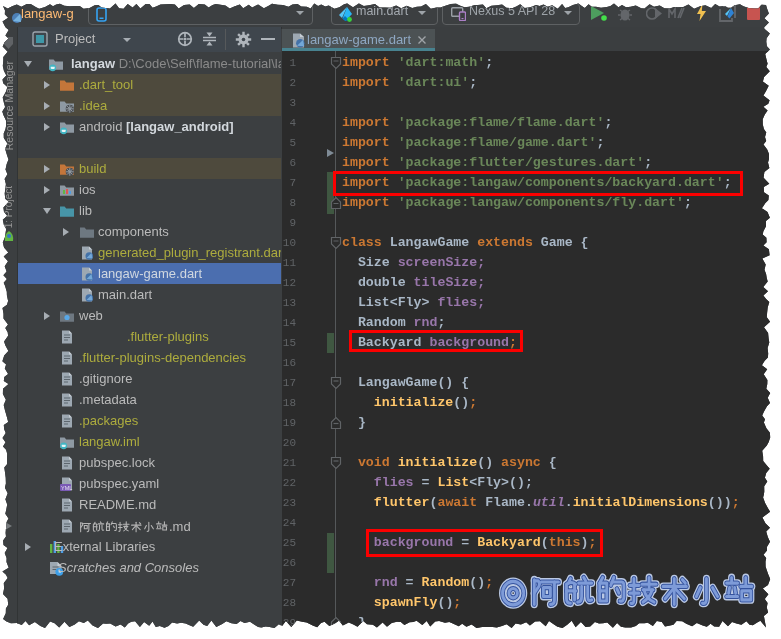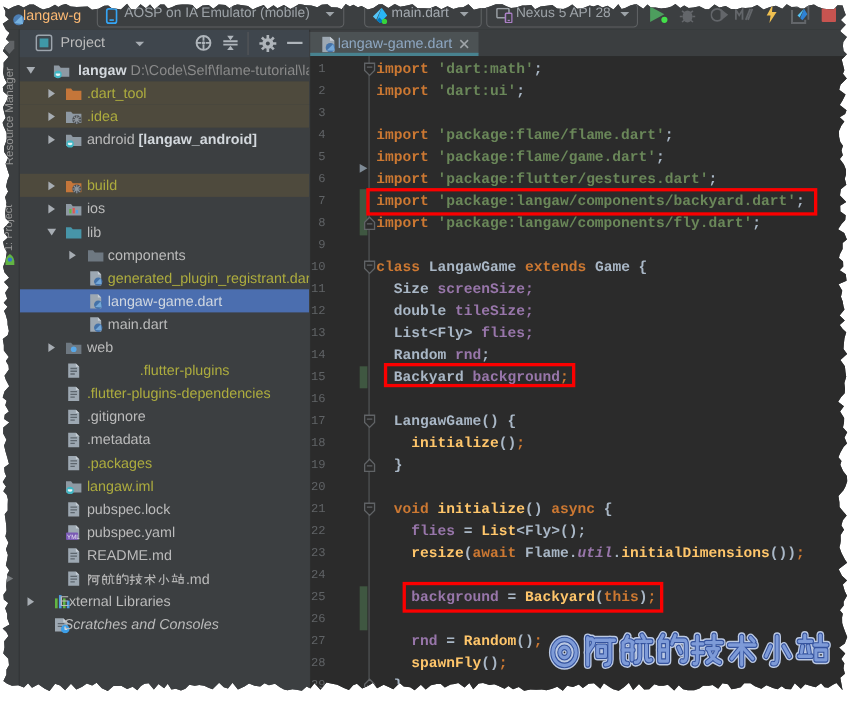--- a/index.html
+++ b/index.html
@@ -55,21 +55,20 @@
           <circle cx="6" cy="6" r="5" fill="#4d7fb5"></circle>
           <path d="M2,9 L9,2 L10,10 Z" fill="#77b3e0"></path>
         </svg>
   <div class="abs" style="left:21px;top:6px;font-size:13px;color:#fdba74;">langaw-g</div>
 
   <div class="tbox" style="left:88px;width:223px;"></div>
   <svg class="abs" style="left:96px;top:7px" width="11" height="15">
           <rect x="1" y="1" width="9" height="13" rx="2" fill="none" stroke="#35a4f3" stroke-width="1.6"></rect>
           <rect x="3.5" y="10.5" width="4" height="1.5" fill="#35a4f3"></rect>
         </svg>
-  <div class="tbtxt" style="left:113px;">AOSP on IA Emulator (mobile)</div>
   <div class="darr" style="left:296px;"></div>
 
   <div class="tbox" style="left:331px;width:105px;"></div>
   <svg class="abs" style="left:339px;top:7px" width="14" height="15">
           <path d="M8,0 L0,8 L3,11 Z" fill="#54c5f8"></path>
           <path d="M8,0 L3.5,11.5 L6.5,14 L13,7 Z" fill="#29b6f6"></path>
           <path d="M3.5,11.5 L6,9 L10,13 L6.5,14Z" fill="#0277bd"></path>
           <circle cx="10.5" cy="12.5" r="2.4" fill="#37d33c"></circle>
         </svg>
   <div class="tbtxt" style="left:356px;color:#a4aab0;">main.dart</div>
@@ -183,21 +182,21 @@
   List&lt;Fly&gt; <span class="fd">flies</span><span class="fd">;</span>
   Random <span class="fd">rnd</span>;
   Backyard <span class="fd">background</span><span class="kw">;</span>
 
   LangawGame() {
     <span class="mt">initialize</span>()<span class="kw">;</span>
   }
 
   <span class="kw">void</span> <span class="mt">initialize</span>() <span class="kw">async</span> {
     <span class="fd">flies</span> = <span class="mt">List</span>&lt;Fly&gt;();
-    <span class="mt">resize</span>(<span class="kw">await</span> Flame.<i class="fd">util</i>.<span class="mt">initialDimensions</span>())<span class="kw">;</span>
+    <span class="mt">flutter</span>(<span class="kw">await</span> Flame.<i class="fd">util</i>.<span class="mt">initialDimensions</span>())<span class="kw">;</span>
 
     <span class="fd">background</span> = <span class="mt">Backyard</span>(<span class="kw">this</span>)<span class="kw">;</span>
 
     <span class="fd">rnd</span> = <span class="mt">Random</span>()<span class="kw">;</span>
     <span class="mt">spawnFly</span>()<span class="kw">;</span>
   }</div>
 <svg class="pin" style="top:56px;" width="12" height="14">
         <path d="M1.5,1.5 h9 v6.5 l-4.5,4.5 l-4.5,-4.5 Z" fill="#2b2b2b" stroke="#606366" stroke-width="1.2"></path>
         <path d="M3.5,5 h5" stroke="#606366" stroke-width="1.2"></path>
       </svg>

